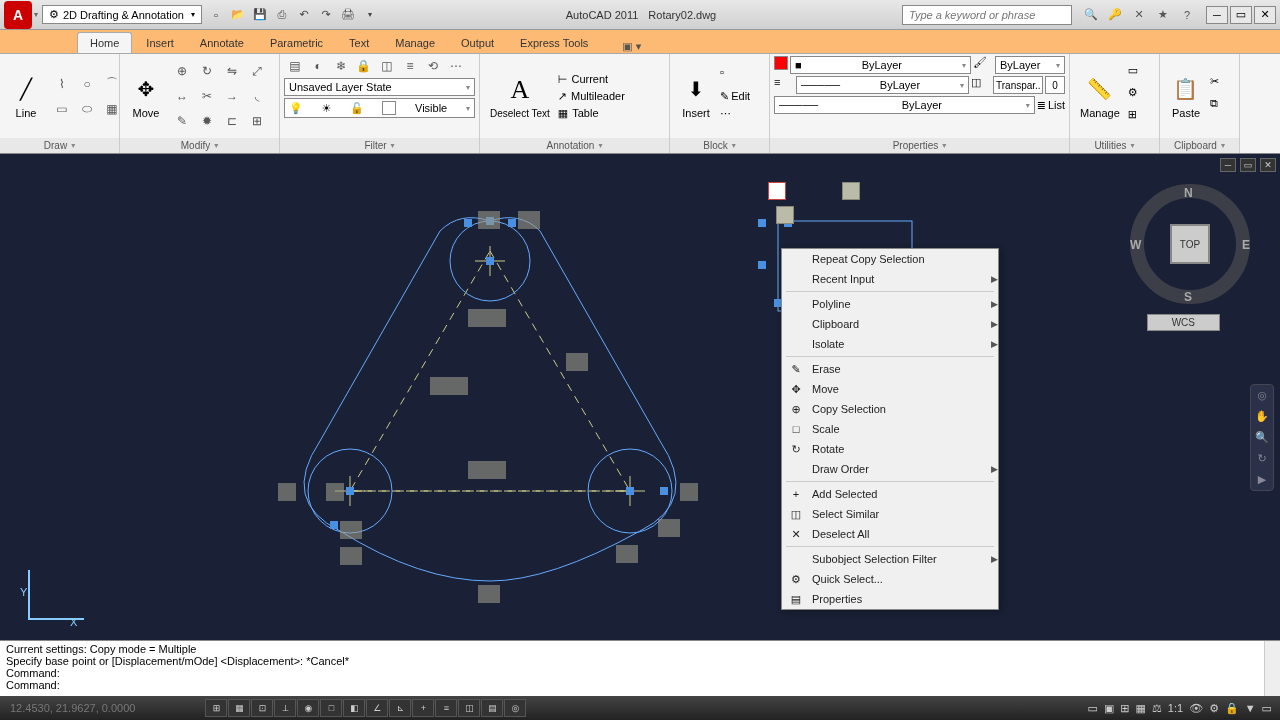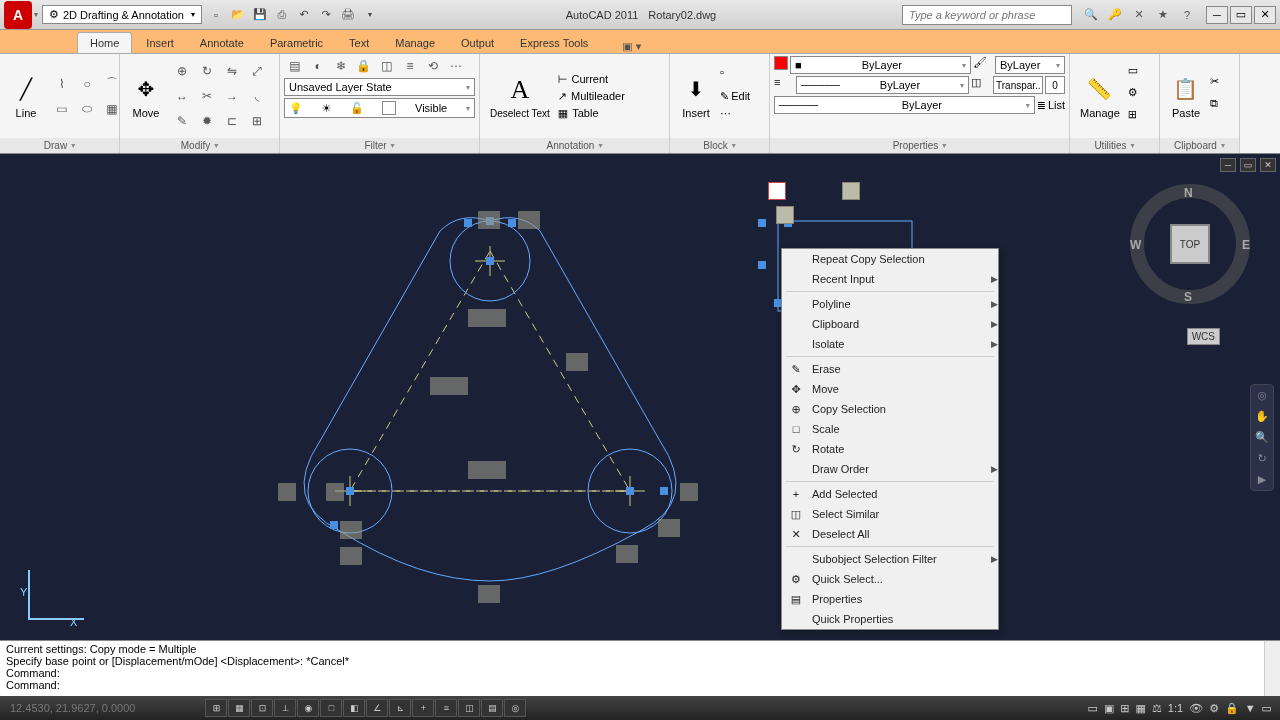--- a/index.html
+++ b/index.html
@@ -47,21 +47,21 @@
 .model-tabs .tab.active { background: #fff; font-weight: bold; }
 
 .viewport-controls { position: absolute; top: 4px; right: 4px; display: flex; gap: 4px; }
 .viewport-controls span { width: 16px; height: 14px; background: #333; color: #ccc; display: flex; align-items: center; justify-content: center; font-size: 9px; border: 1px solid #666; }
 
 
 .viewcube { position: absolute; top: 30px; right: 30px; width: 120px; height: 120px; }
 .cube-ring { position: absolute; width: 120px; height: 120px; border: 14px solid #555; border-radius: 50%; opacity: 0.6; }
 .cube-center { position: absolute; top: 40px; left: 40px; width: 40px; height: 40px; background: #ccc; border: 2px solid #888; display: flex; align-items: center; justify-content: center; font-size: 10px; color: #333; }
 .cube-dir { position: absolute; color: #aaa; font-size: 12px; font-weight: bold; }
-.wcs-badge { position: absolute; top: 160px; right: 60px; background: #ccc; padding: 2px 4px; border: 1px solid #888; color: #333; font-size: 10px; margin-top: 14px; }
+.wcs-badge { position: absolute; top: 160px; right: 60px; background: #ccc; padding: 2px 24px; border: 1px solid #888; color: #333; font-size: 10px; }
 
 
 .ucs { position: absolute; bottom: 40px; left: 20px; color: #8cf; }
 .ucs-y { position: absolute; bottom: 30px; left: 0; }
 .ucs-x { position: absolute; bottom: 0; left: 50px; }
 .ucs-line { position: absolute; background: #8cf; }
 
 
 .canvas-svg { position: absolute; top: 0; left: 0; width: 100%; height: 100%; }
 .grip { fill: #4a90e2; }
@@ -483,23 +483,20 @@
       <span>Subobject Selection Filter</span>
       <span class="arrow">▶</span>
     </div>
     <div class="ctx-item">
       <span class="icon">⚙</span>
       <span>Quick Select...</span>
     </div>
     <div class="ctx-item">
       <span class="icon">▤</span>
       <span>Properties</span>
-    </div>
-    <div class="ctx-item">
-      <span>Quick Properties</span>
     </div>
   </div>
 
 <div class="cmdline">
   <div>Current settings:  Copy mode = Multiple</div>
   <div>Specify base point or [Displacement/mOde] &lt;Displacement&gt;: *Cancel*</div>
   <div>Command:</div>
   <div>Command:</div>
   <div class="cmdline-scroll"></div>
 </div>

